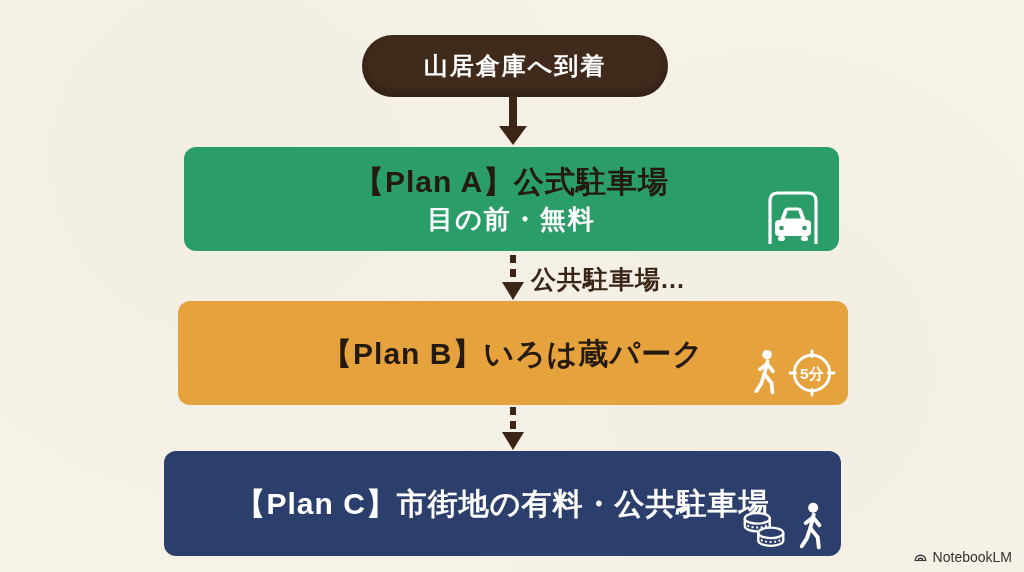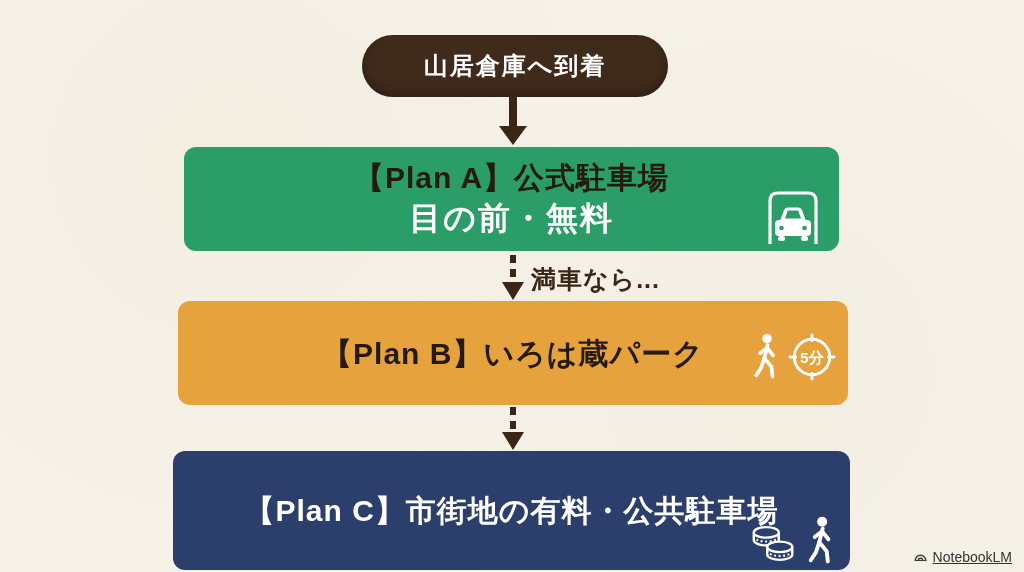--- a/index.html
+++ b/index.html
@@ -18,38 +18,38 @@
     box-shadow:inset 0 -4px 8px rgba(0,0,0,0.25);
   }
   .start-pill .label{color:#ffffff;font-size:24px;font-weight:bold;letter-spacing:2px;}
   .arrow-solid{position:absolute;left:498px;top:96px;}
   .flow-box{
     position:absolute;border-radius:12px;
     display:flex;flex-direction:column;align-items:center;justify-content:center;gap:7px;
   }
   .box-a{left:184px;top:147px;width:655px;height:104px;background:#2a9d69;justify-content:center;}
   .box-b{left:178px;top:301px;width:670px;height:104px;background:#e6a33d;}
-  .box-c{left:173px;top:451px;width:677px;height:119px;background:#2c3f6c;}
+  .box-c{left:164px;top:451px;width:677px;height:105px;background:#2c3f6c;}
   .box-title{font-size:30px;font-weight:bold;color:#241a10;letter-spacing:1px;line-height:1.1;}
   .box-c .box-title{color:#ffffff;}
-  .box-subtitle{font-size:32px;font-weight:bold;color:#ffffff;letter-spacing:2px;line-height:1.1;}
+  .box-subtitle{font-size:26px;font-weight:bold;color:#ffffff;letter-spacing:2px;line-height:1.1;}
   .connector{position:absolute;}
   .connector-1{left:500px;top:254px;}
   .connector-2{left:500px;top:406px;}
   .connector-label{position:absolute;font-size:25px;font-weight:bold;color:#3a2517;letter-spacing:1px;}
   .connector-label-1{left:531px;top:263px;}
   .connector-label-2{left:532px;top:414px;}
   .icon-a{position:absolute;right:16px;bottom:5px;}
-  .icons-b{position:absolute;right:12px;bottom:24px;display:flex;align-items:flex-end;gap:8px;}
+  .icons-b{position:absolute;right:12px;bottom:8px;display:flex;align-items:flex-end;gap:8px;}
   .icons-c{position:absolute;right:14px;bottom:4px;display:flex;align-items:flex-end;gap:6px;}
   .watermark{
     position:absolute;right:12px;bottom:7px;
     display:flex;align-items:center;gap:5px;color:#333333;
   }
-  .watermark .wm-label{font-size:14px;font-weight:500;color:#333333;text-decoration:underline;}
+  .watermark .wm-label{font-size:14px;font-weight:500;color:#333333;}
 </style>
 </head>
 <body>
 
 <div class="canvas">
 
   <div class="start-pill">
     <span class="label">山居倉庫へ到着</span>
   </div>
 
@@ -70,21 +70,21 @@
       <rect x="38" y="52" width="7" height="5" rx="2.5" fill="#ffffff"></rect>
       <circle cx="18.5" cy="44" r="2.3" fill="#2a9d69"></circle>
       <circle cx="41.5" cy="44" r="2.3" fill="#2a9d69"></circle>
     </svg>
   </div>
 
   <svg class="connector connector-1" width="26" height="47" viewBox="0 0 26 47">
     <line x1="13" y1="1" x2="13" y2="30" stroke="#3a2517" stroke-width="6" stroke-dasharray="8 6"></line>
     <polygon points="2,28 24,28 13,46" fill="#3a2517"></polygon>
   </svg>
-  <div class="connector-label connector-label-1">満車なら...</div>
+  <div class="connector-label connector-label-1">公共駐車場...</div>
 
   <div class="flow-box box-b">
     <div class="box-title">【Plan B】いろは蔵パーク</div>
     <div class="icons-b">
       <svg width="28" height="48" viewBox="0 0 26 44">
         <circle cx="14" cy="5" r="4.4" fill="#ffffff"></circle>
         <g fill="none" stroke="#ffffff" stroke-width="3.4" stroke-linecap="round" stroke-linejoin="round">
           <path d="M14.5 11 L11.5 23"></path>
           <path d="M14 13.5 L19.5 20.5"></path>
           <path d="M14 13.5 L7.5 18.5"></path>

